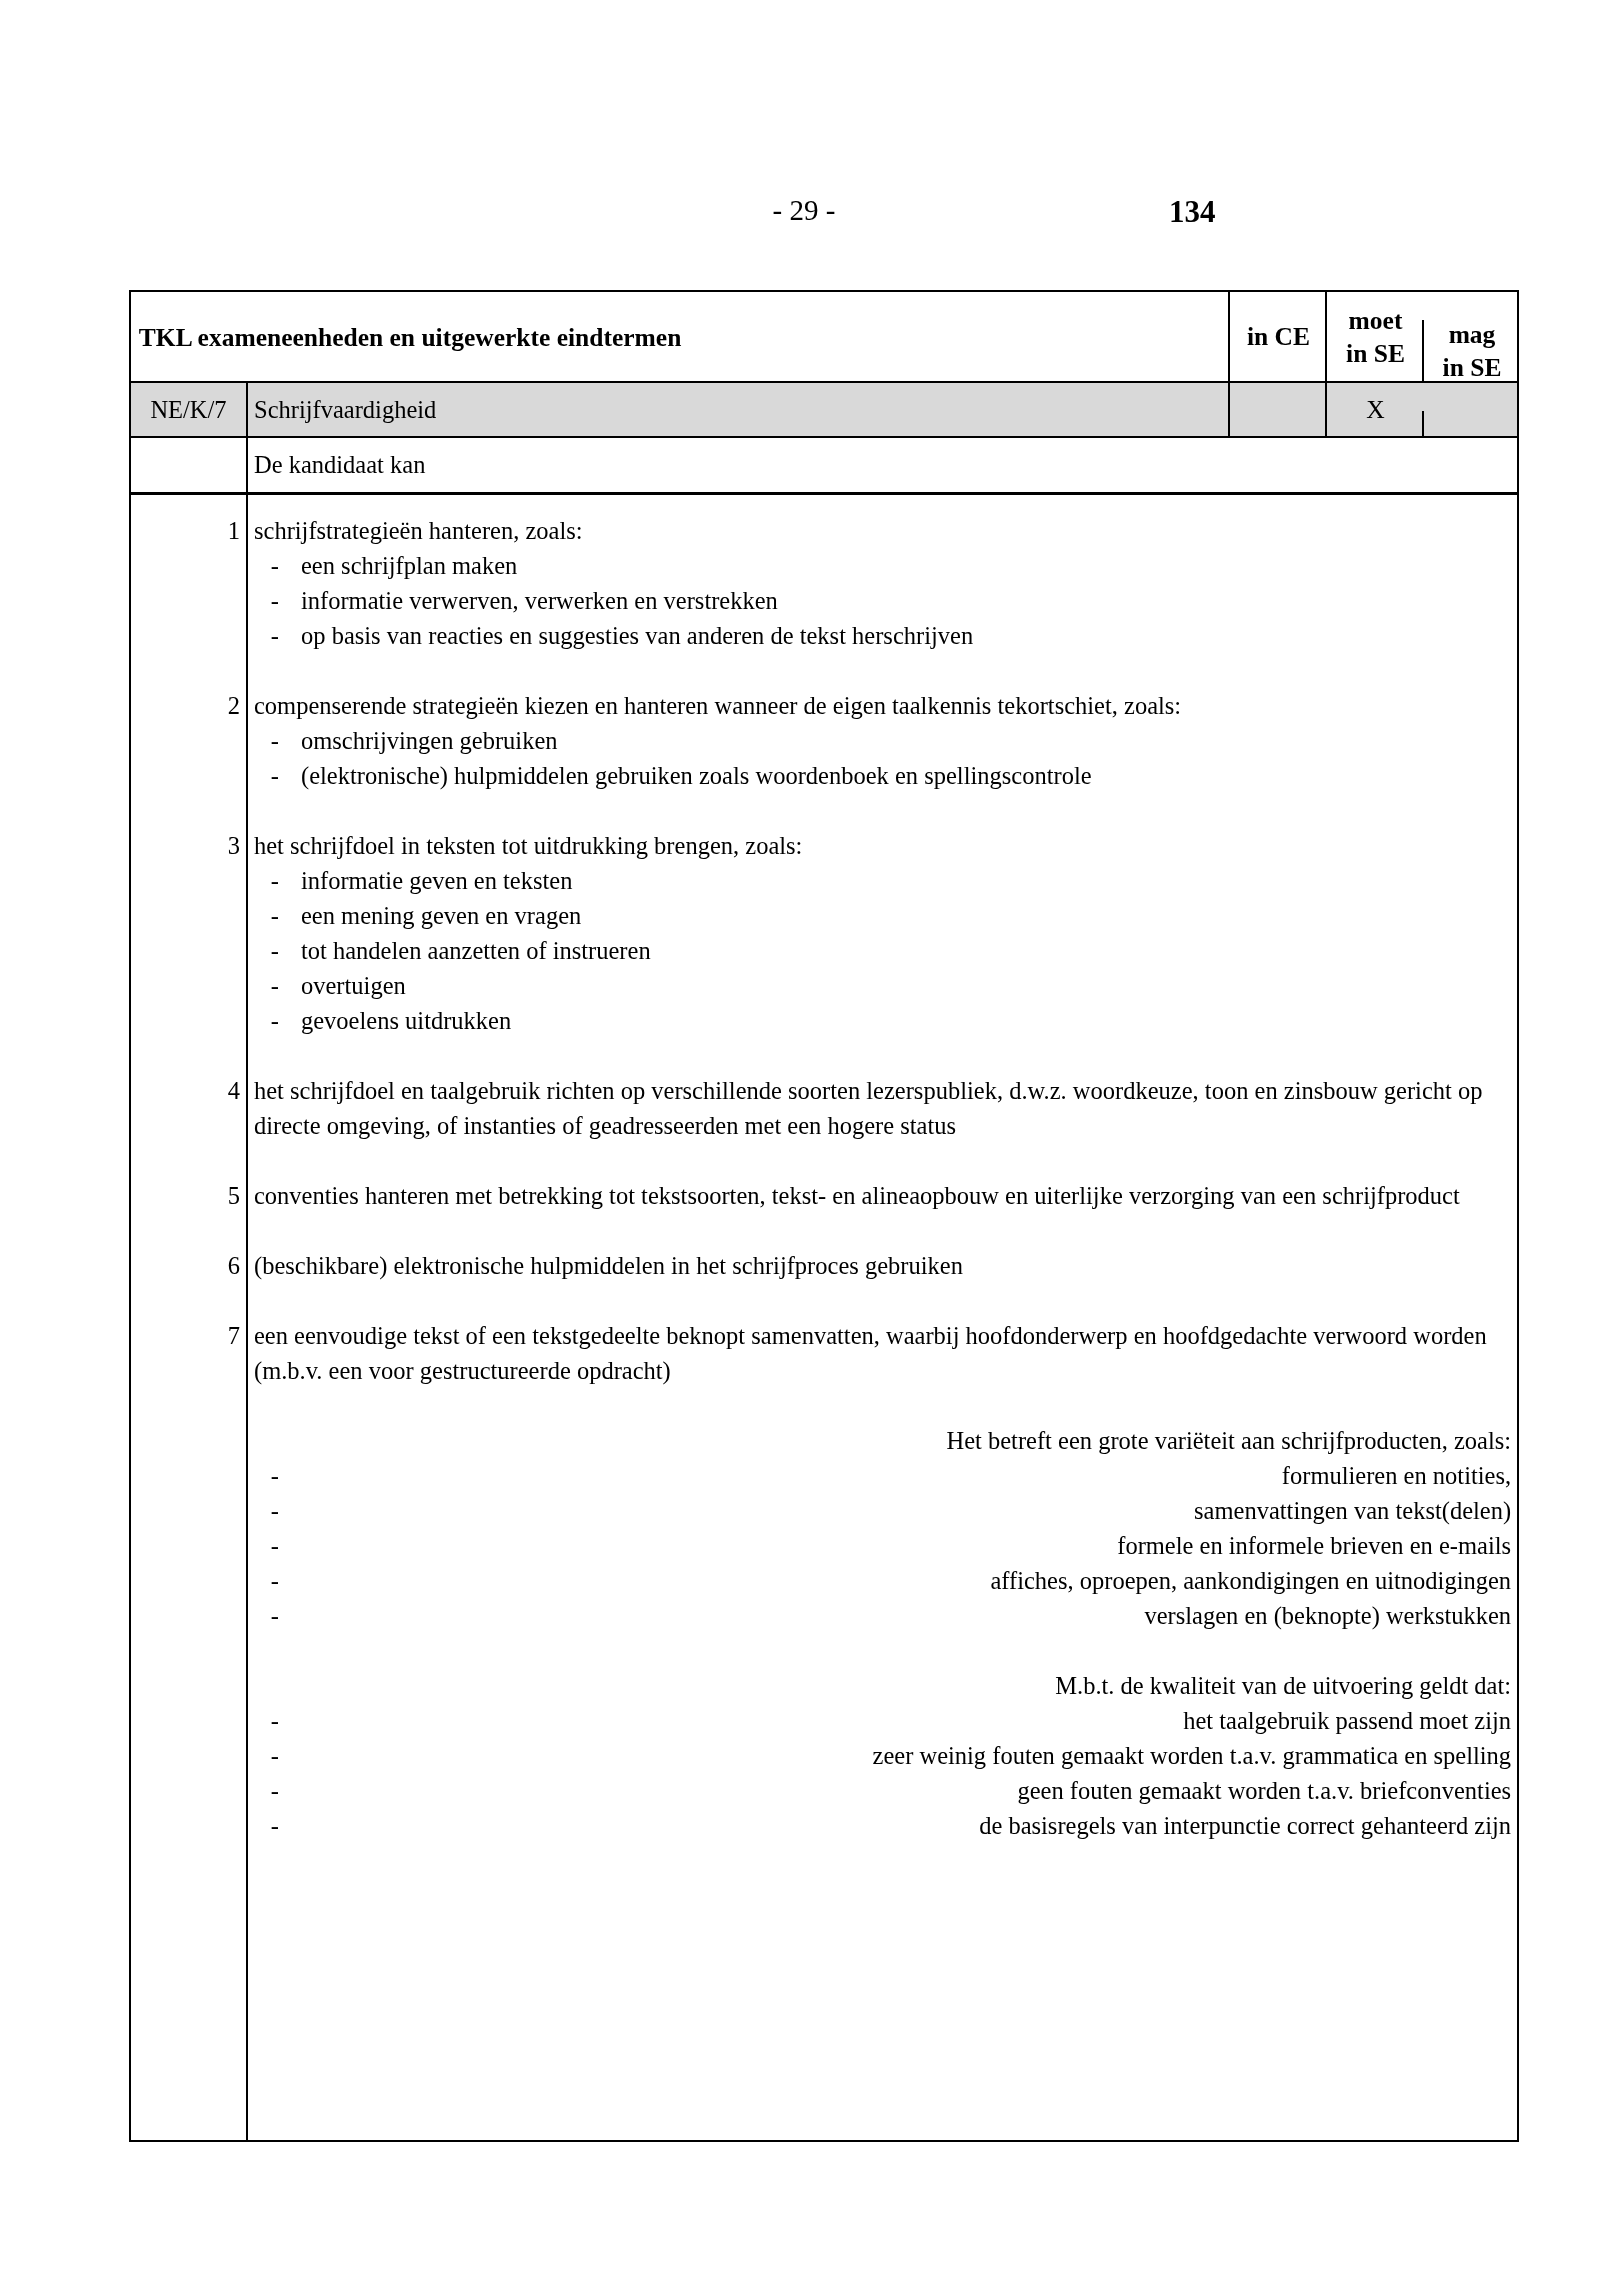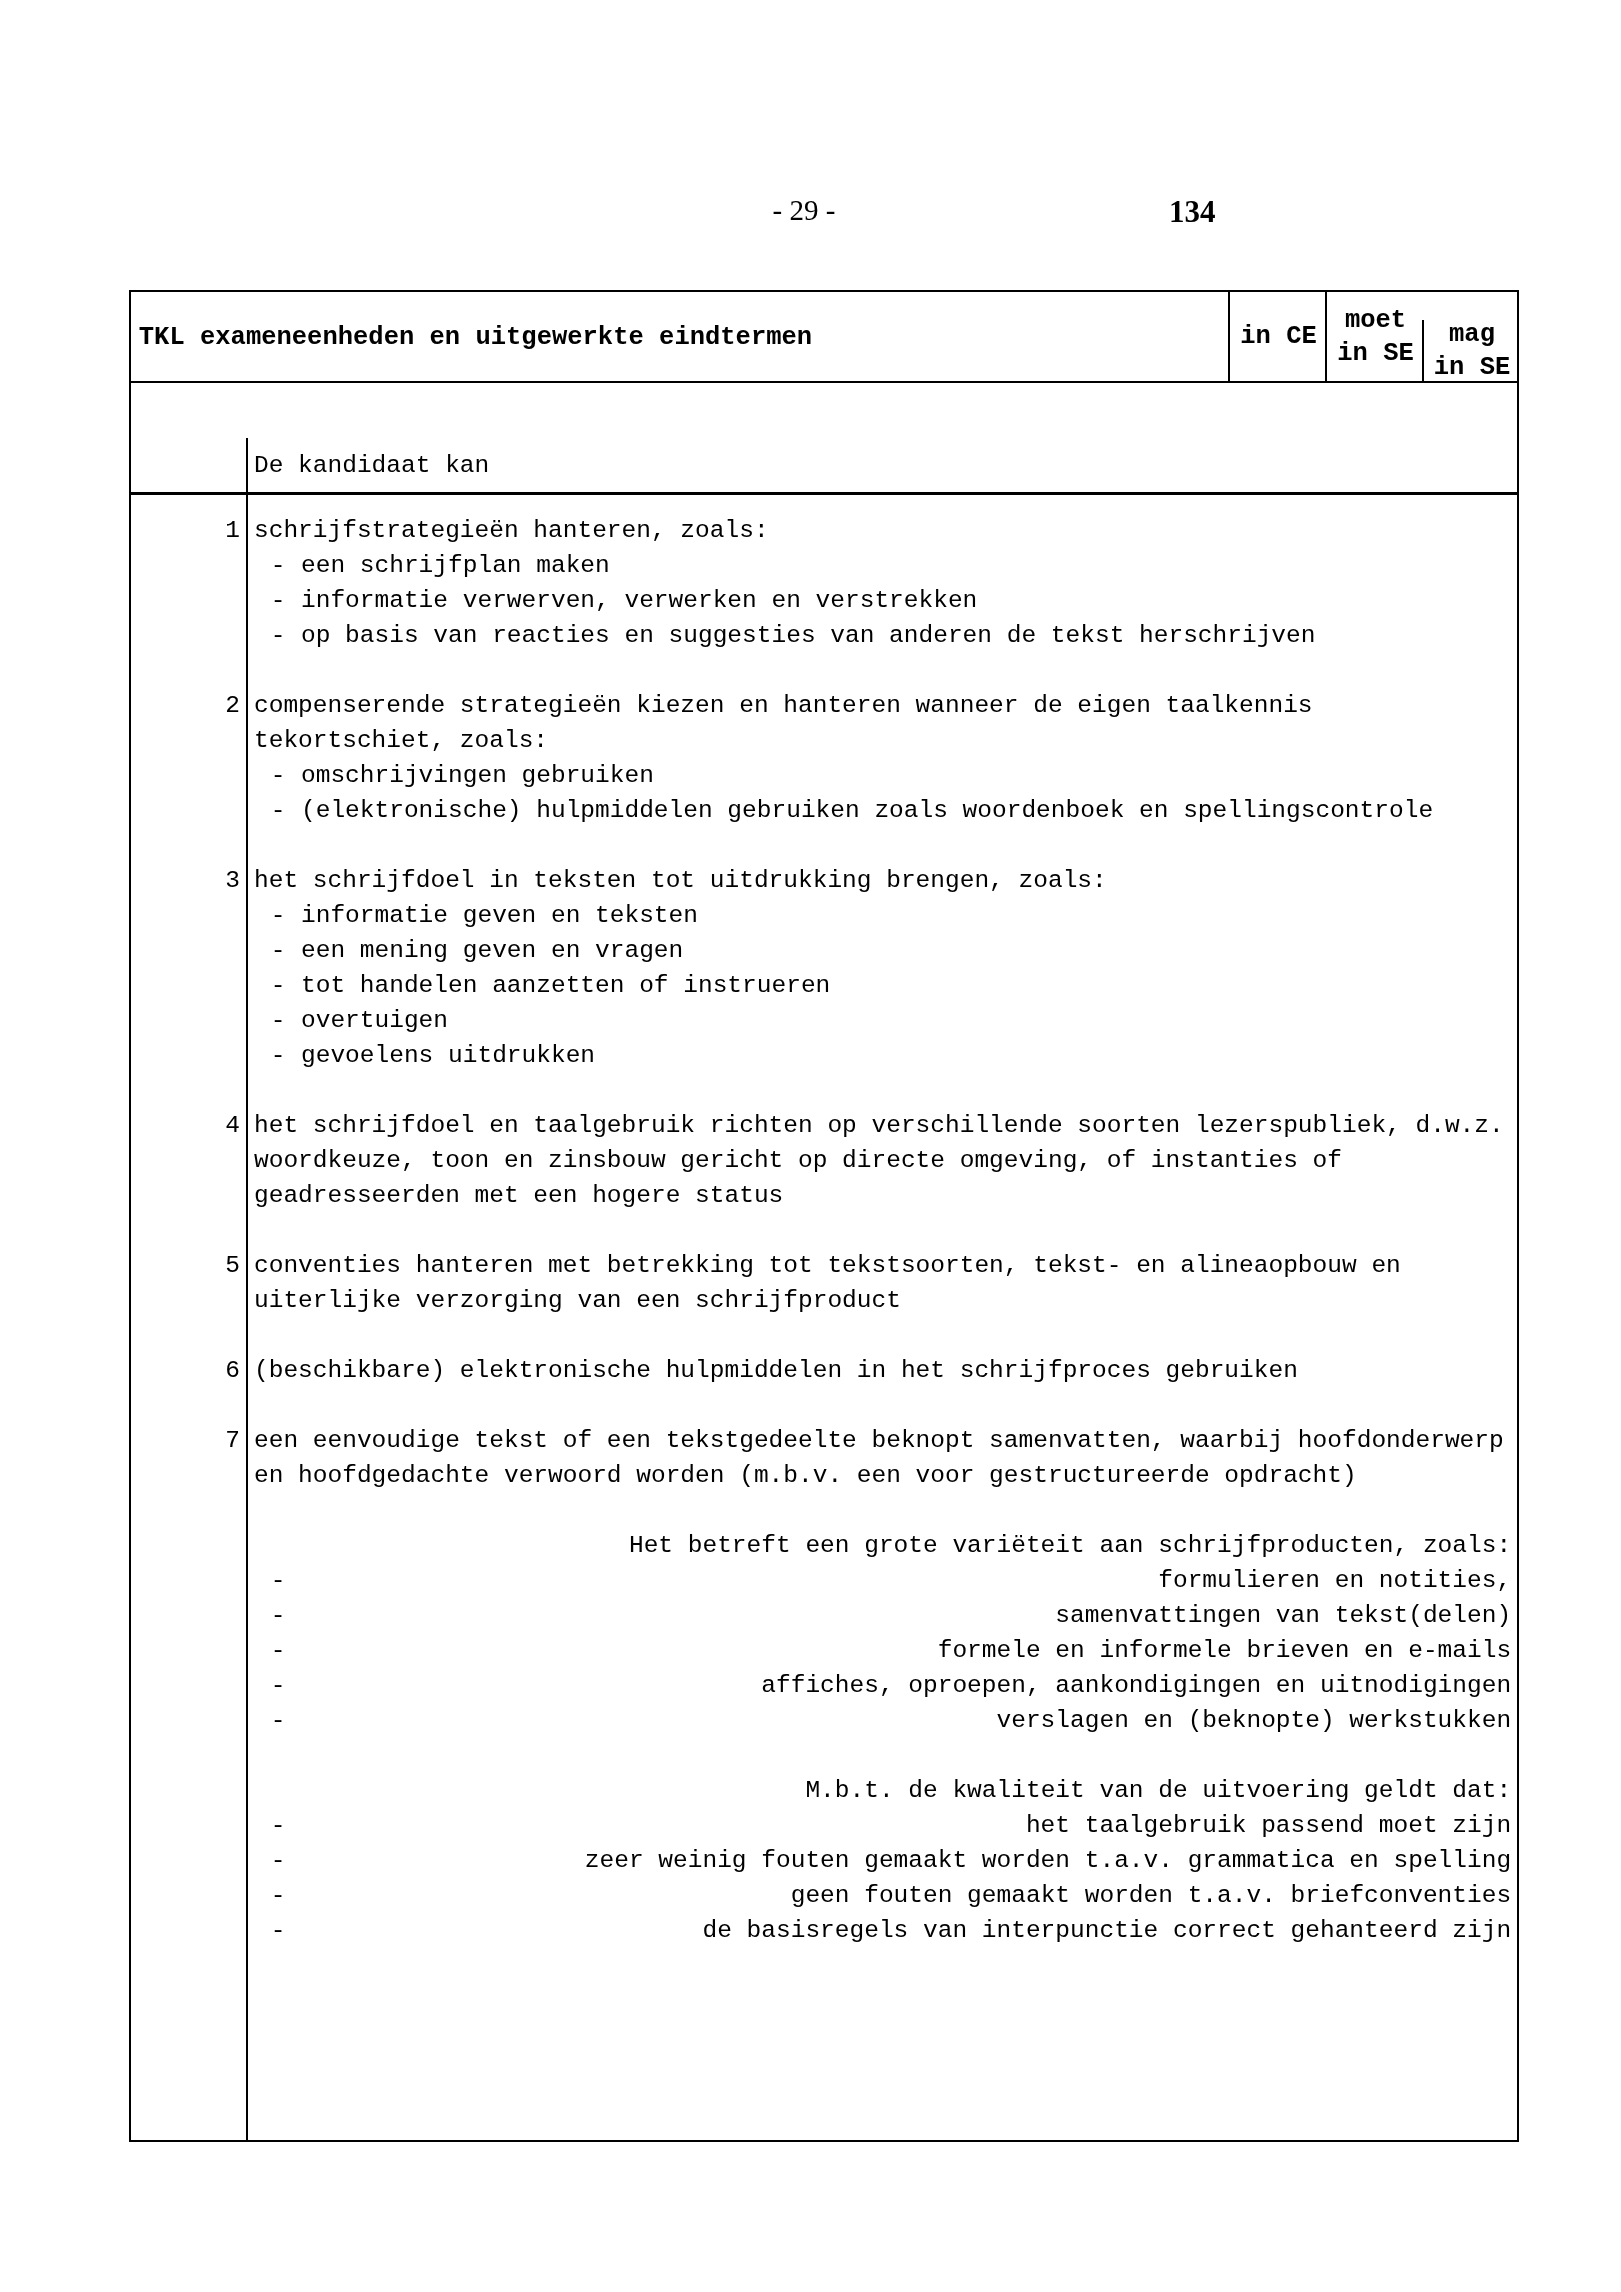--- a/index.html
+++ b/index.html
@@ -2,21 +2,21 @@
 <html><head>
 <meta charset="utf-8">
 <style>
   html, body { margin: 0; padding: 0; background: #ffffff; }
   body { width: 1621px; height: 2293px; position: relative; overflow: hidden; color: #000; }
   .page-num { position: absolute; left: 745px; top: 194px; width: 118px; text-align: center;
     font-family: "Liberation Serif", serif; font-size: 29px; }
   .page-id { position: absolute; left: 1169px; top: 194px; font-family: "Liberation Serif", serif;
     font-size: 31px; font-weight: bold; }
   .tbl { position: absolute; left: 129px; top: 290px; width: 1390px; height: 1852px;
-    border: 2.9px solid #000; box-sizing: border-box; font-family: Liberation Mono, monospace; font-size: 24.5px; }
+    border: 2.9px solid #000; box-sizing: border-box; font-family: Liberation Serif, serif; font-size: 24.5px; }
   .row { position: absolute; left: 0; right: 0; box-sizing: border-box; }
   .hdr { top: 0; height: 91px; border-bottom: 2px solid #000; }
   .hdr-title { position: absolute; left: 7.8px; top: 0; height: 91px; display: flex; align-items: center; font-weight: bold; font-size: 25.5px; }
   .vcol { position: absolute; top: 0; bottom: 0; border-left: 2px solid #000; display: flex; align-items: center; justify-content: center; text-align: center; font-weight: bold; font-size: 25.5px; line-height: 33px; }
   .c-ce { left: 1097px; width: 97px; }
   .c-moet { left: 1194px; width: 97px; }
   .c-mag { left: 1291px; width: 96px; margin-top: 28px; }
   .grey { top: 91px; height: 55px; background: #d9d9d9; border-bottom: 2.9px solid #000; }
   .code { position: absolute; left: 0; width: 115px; top: 0; bottom: 0; display: flex; align-items: center; justify-content: center; border-right: 2px solid #000; }
   .subj { position: absolute; left: 123px; top: 0; bottom: 0; display: flex; align-items: center; }
@@ -46,20 +46,27 @@
         <span>in CE</span>
       </div>
     <div class="vcol c-moet">
         <div><span>moet</span><br><span>in SE</span></div>
       </div>
     <div class="vcol c-mag">
         <div><span>mag</span><br><span>in SE</span></div>
       </div>
   </div>
 
+  <div class="row grey">
+    <div class="code">NE/K/7</div>
+    <div class="subj">Schrijfvaardigheid</div>
+    <div class="gcell c-ce"></div>
+    <div class="gcell c-moet">X</div>
+    <div class="gcell c-mag"></div>
+  </div>
 
   <div class="row intro">
     <div class="blank"></div>
     <div class="txt">De kandidaat kan</div>
   </div>
 
   <div class="row body">
     <div class="numcol"></div>
     <div class="content" id="content">
         <div class="item">

